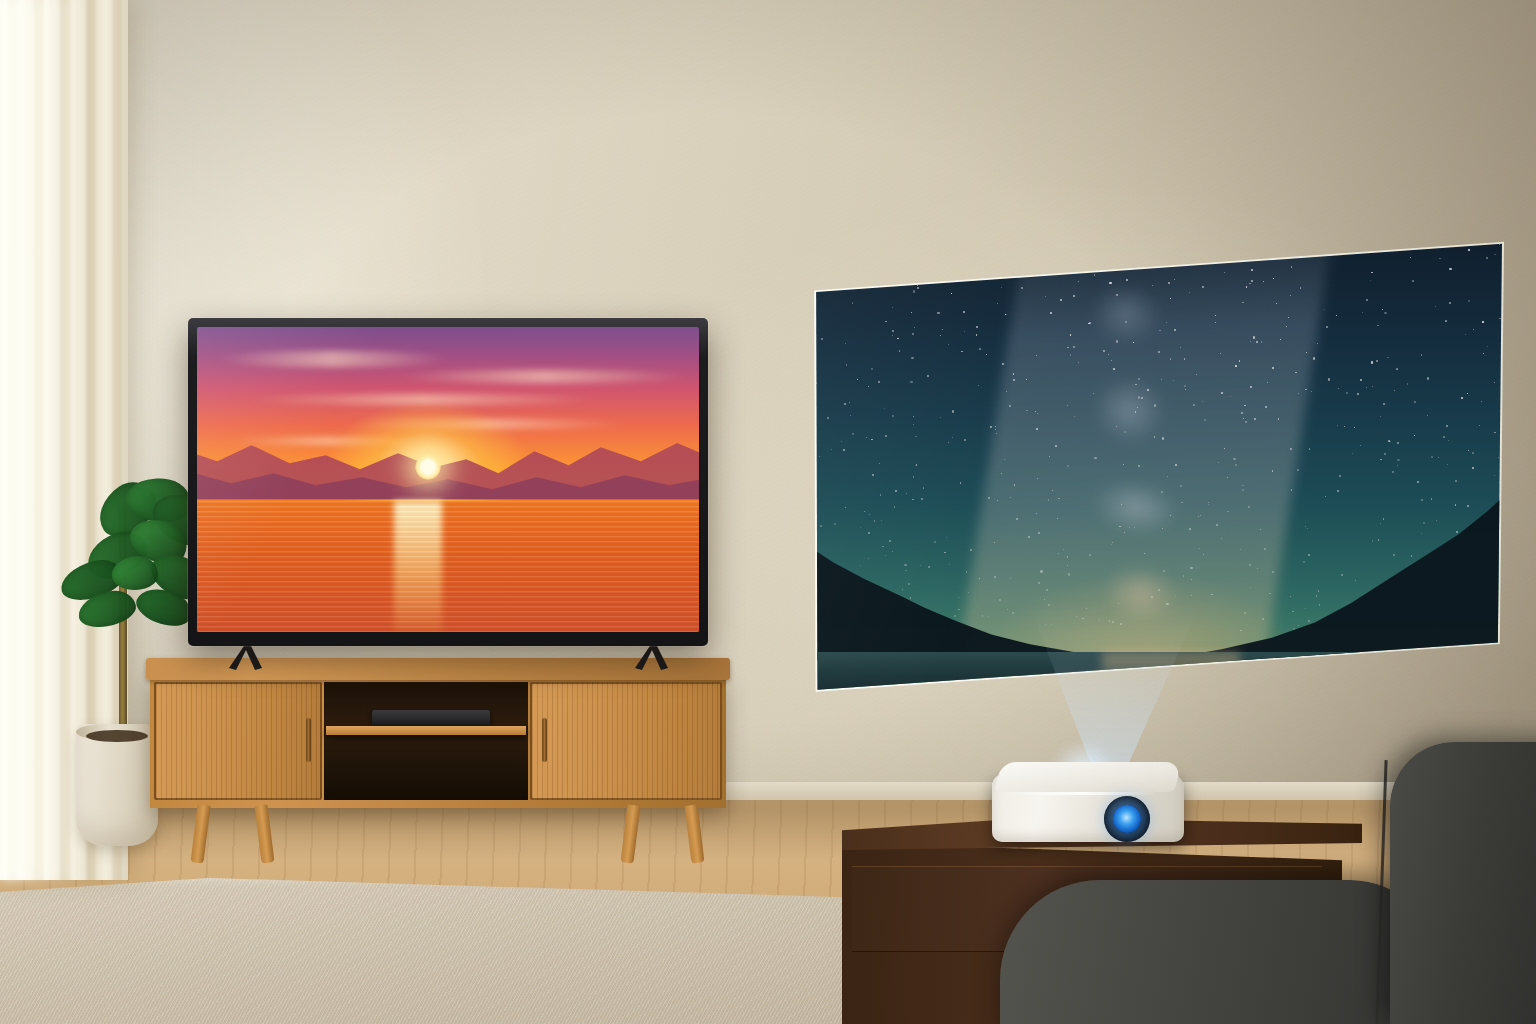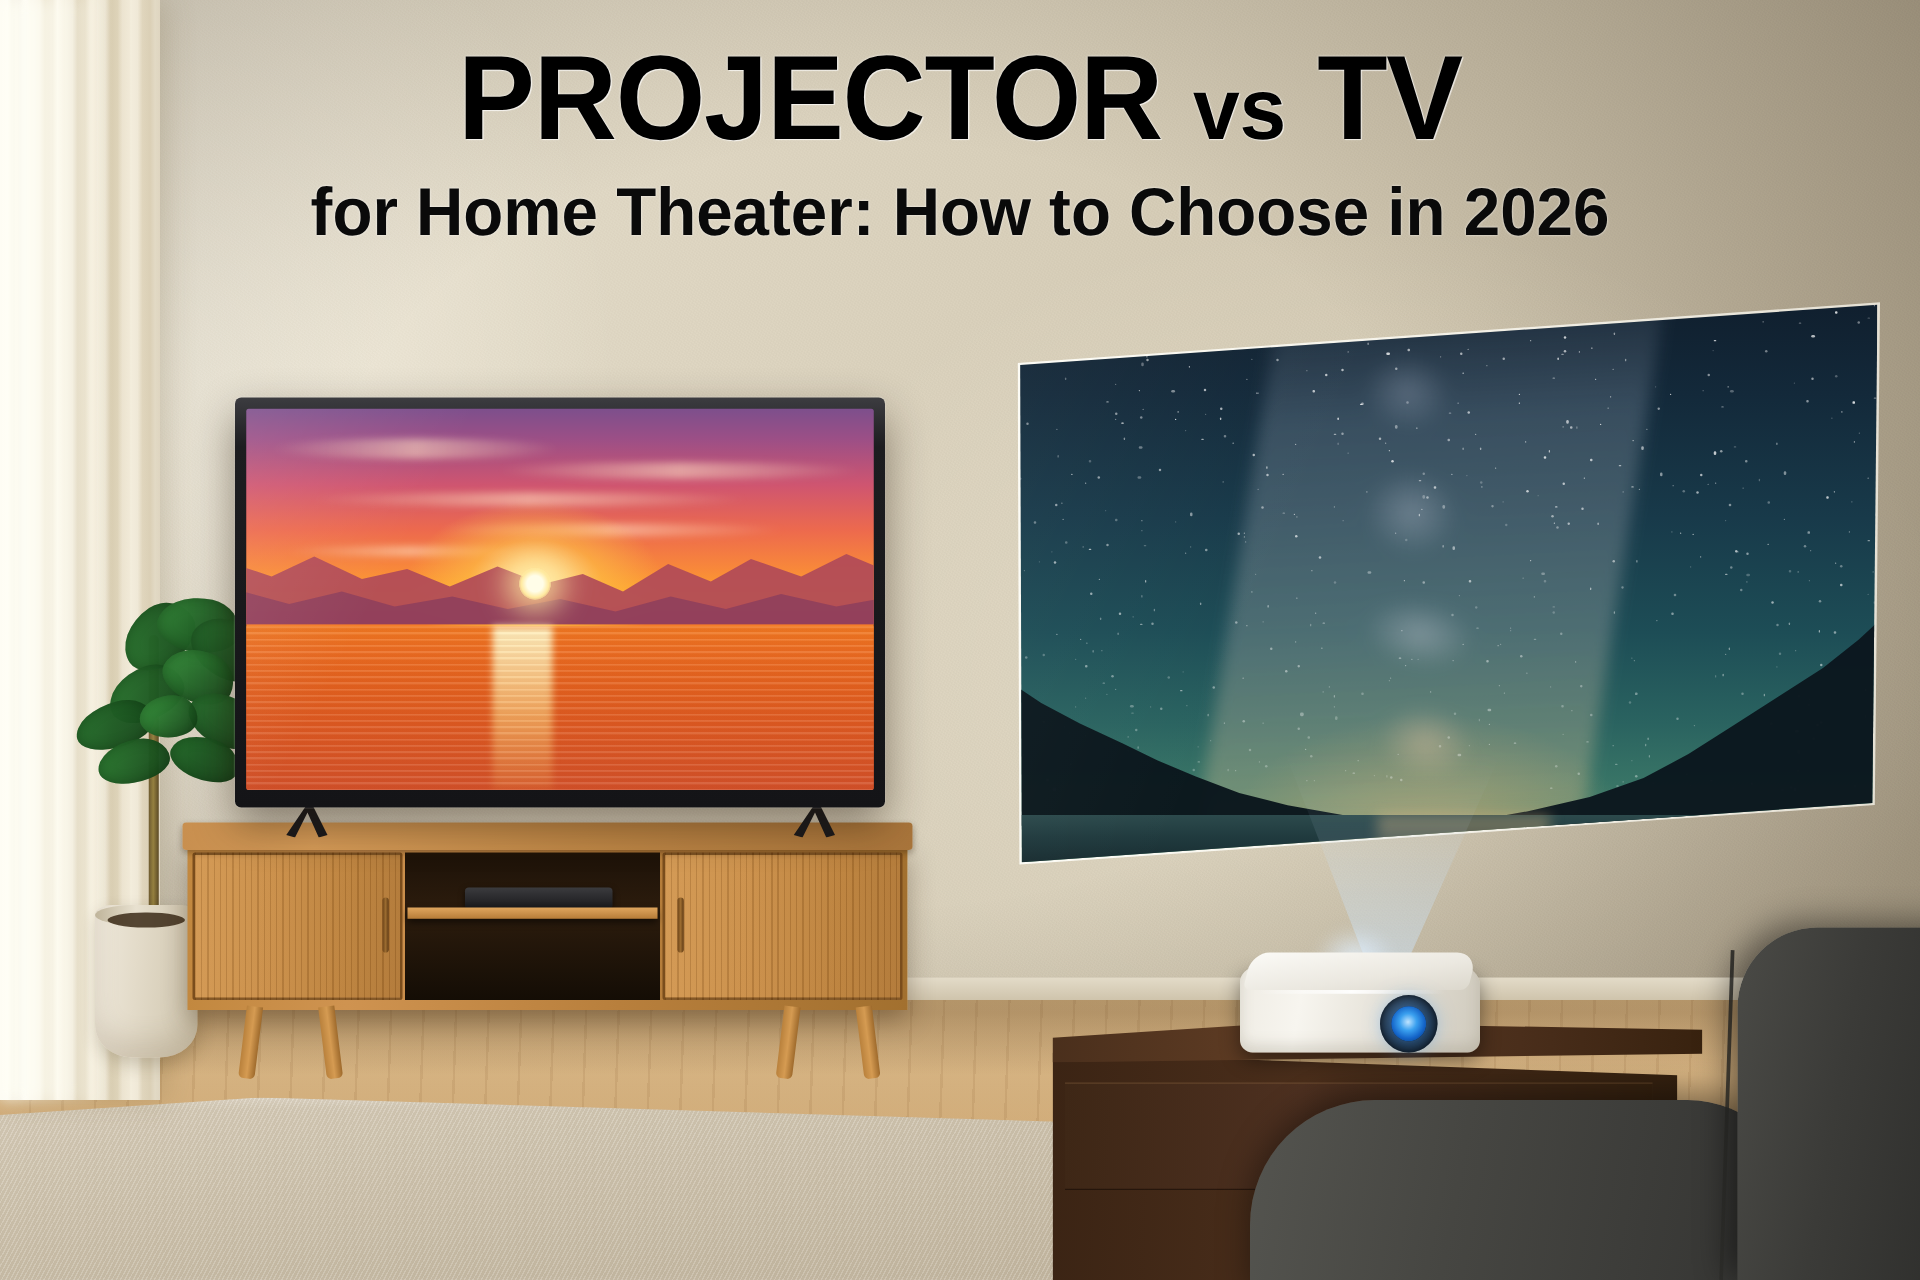--- a/index.html
+++ b/index.html
@@ -1007,20 +1007,14 @@
     <div class="proj-top"></div>
     <div class="proj-hl"></div>
     <div class="lens-ring"></div>
     <div class="lens-glow"></div>
   </div>
 
   <div class="chair-arm"></div>
   <div class="chair-back"></div>
   <div class="chair-seam"></div>
 
-  <div class="title-block">
-    <div class="title">
-      <span>PROJECTOR</span><span> </span><span class="small">vs</span><span> </span><span>TV</span>
-    </div>
-    <div class="subtitle">for Home Theater: How to Choose in 2026</div>
-  </div>
 
 </div>
 
 </body></html>

